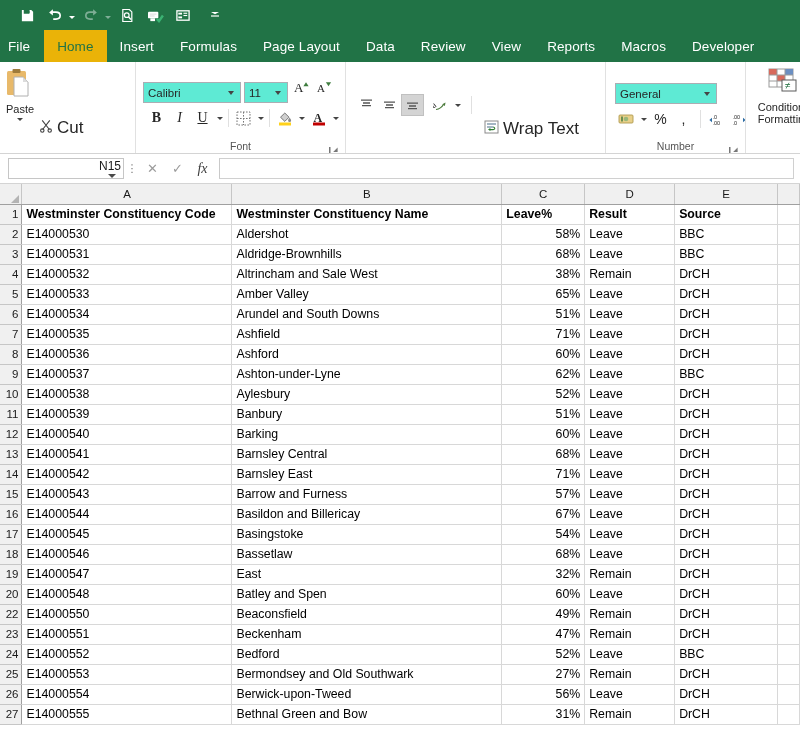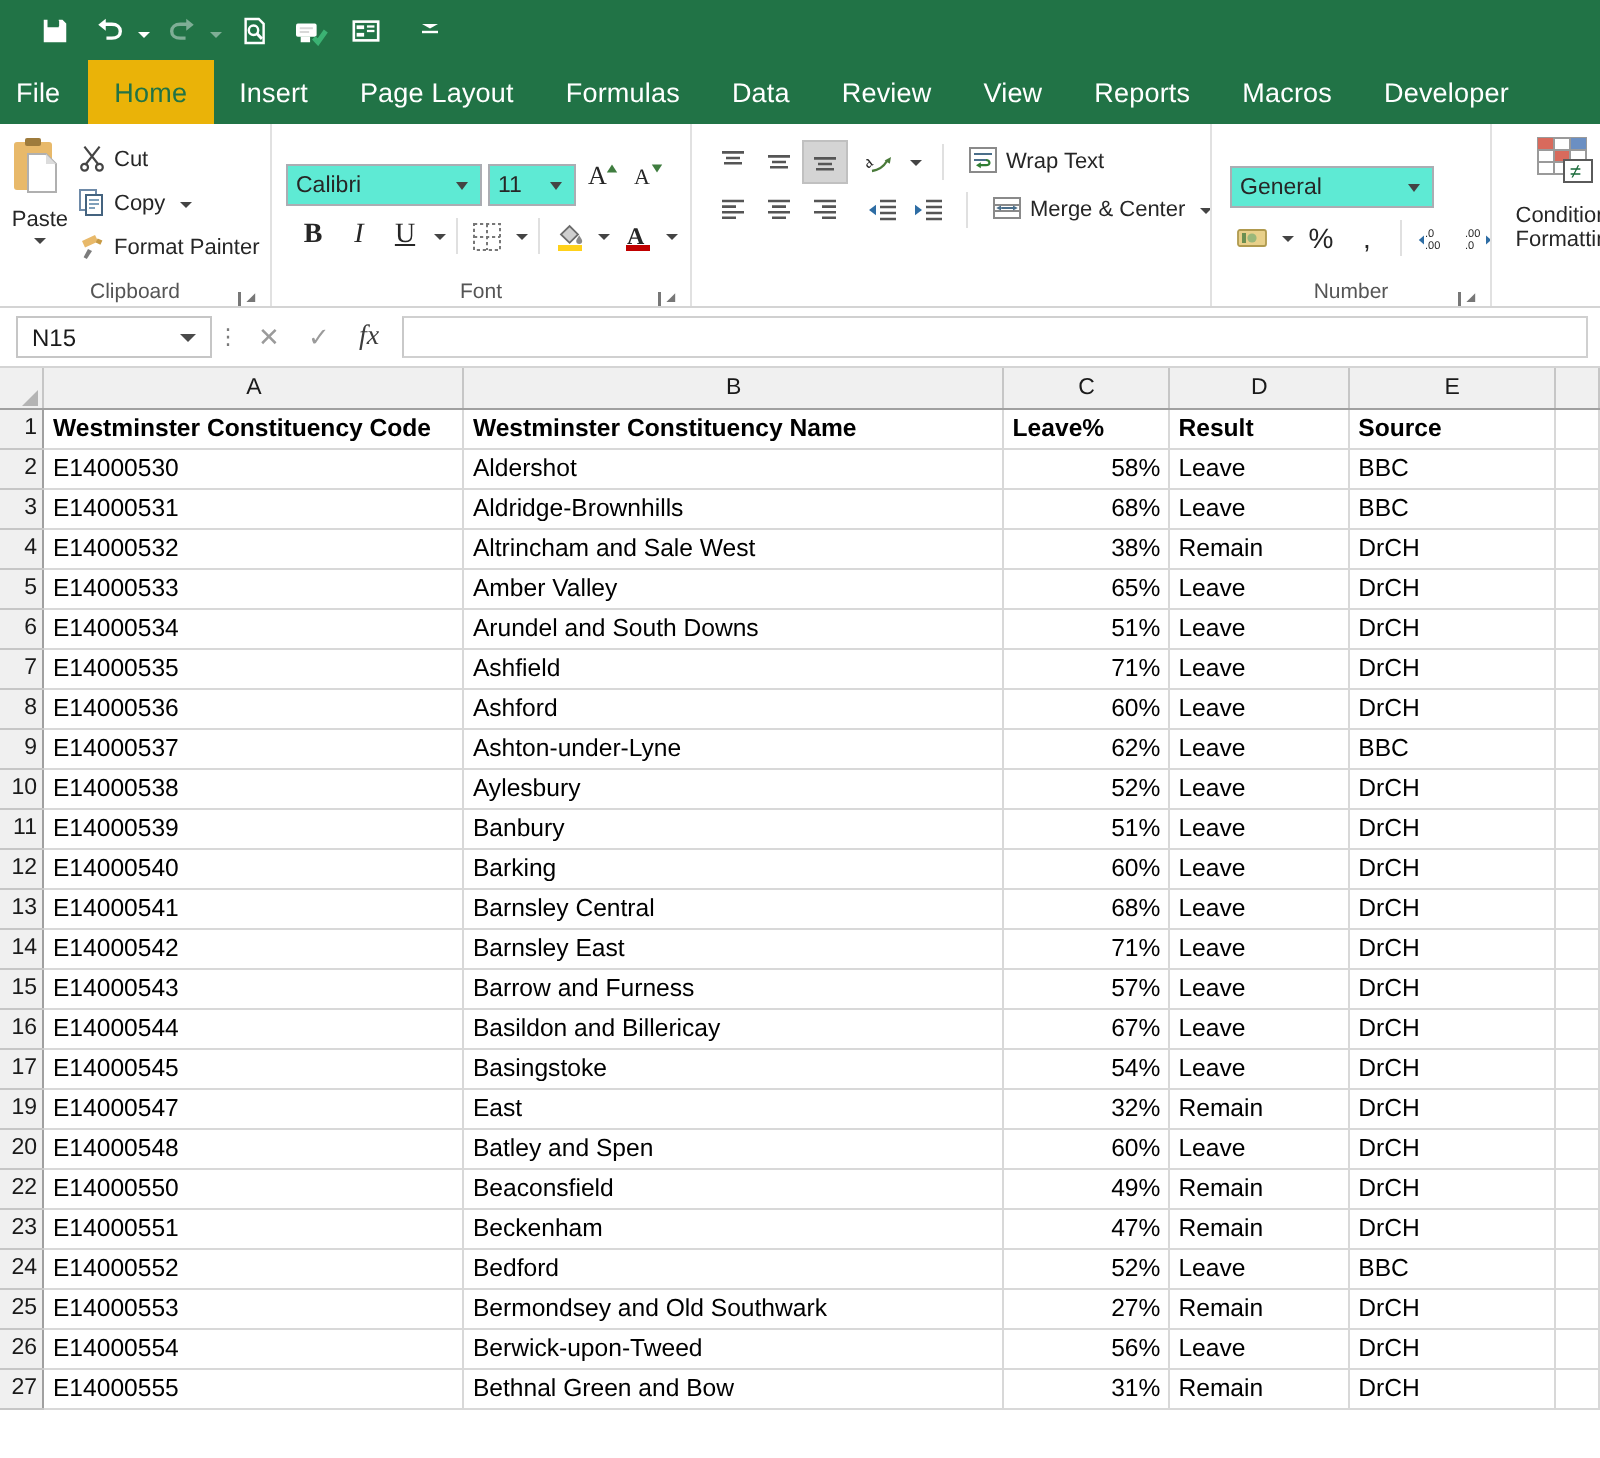--- a/index.html
+++ b/index.html
@@ -123,22 +123,23 @@
   .bigbtn .caret {
     width: 0; height: 0; margin-top: 3px;
     border-left: 3px solid transparent;
     border-right: 3px solid transparent;
     border-top: 3.5px solid #444;
   }
   .smallcol { display: flex; flex-direction: column; justify-content: flex-start; padding-top: 3px; }
   .smallbtn {
     display: flex; align-items: center; gap: 4px;
     height: 22px; padding: 0 4px;
-    font-size: 11px; color: #262626;
+    font-size: 17px; color: #262626;
     white-space: nowrap;
+    margin-top: 48px;
   }
   .smallbtn .caret {
     width: 0; height: 0; margin-left: 3px;
     border-left: 3px solid transparent;
     border-right: 3px solid transparent;
     border-top: 3.5px solid #444;
   }
 
   
   .row { display: flex; align-items: center; }
@@ -180,26 +181,26 @@
   
   .formula-bar {
     height: 30px;
     background: #ffffff;
     display: flex;
     align-items: center;
     padding: 0 6px 0 8px;
     border-bottom: 1px solid #d4d4d4;
   }
   .name-box {
-    width: 98px; height: 21px;
+    width: 116px; height: 21px;
     border: 1px solid #c6c6c6;
     background: #fff;
-    display: flex; align-items: center;
+    display: flex; align-items: flex-end;
     padding: 0 2px 0 7px;
-    font-size: 12px; color: #1a1a1a;
+    font-size: 12px; color: #1a1a1a; flex-direction: column;
   }
   .name-box .val { flex: 1; }
   .nb-caret {
     width: 0; height: 0;
     margin-right: 5px;
     border-left: 4px solid transparent;
     border-right: 4px solid transparent;
     border-top: 4.5px solid #4a4a4a;
   }
   .fb-dots {
@@ -336,22 +337,22 @@
         <path fill="#fff" d="M2 3h8l-4 2.2z"></path>
         <rect x="2" y="6.4" width="8" height="1.2" fill="#fff"></rect>
       </svg>
   </div>
 </div>
 
 <div class="tab-bar">
   <div class="tab file">File</div>
   <div class="tab active">Home</div>
   <div class="tab">Insert</div>
+  <div class="tab">Formulas</div>
   <div class="tab">Page Layout</div>
-  <div class="tab">Formulas</div>
   <div class="tab">Data</div>
   <div class="tab">Review</div>
   <div class="tab">View</div>
   <div class="tab">Reports</div>
   <div class="tab">Macros</div>
   <div class="tab">Developer</div>
   <div class="tab-tellme">
     
     
   </div>
@@ -843,20 +844,29 @@
         <tr>
           <td class="rowhead">17</td>
           <td class="cell cA">E14000545</td>
           <td class="cell cB">Basingstoke</td>
           <td class="cell cC num">54%</td>
           <td class="cell cD">Leave</td>
           <td class="cell cE">DrCH</td>
           <td class="cell cF"></td>
         </tr>
         <tr>
+          <td class="rowhead">18</td>
+          <td class="cell cA">E14000546</td>
+          <td class="cell cB">Bassetlaw</td>
+          <td class="cell cC num">68%</td>
+          <td class="cell cD">Leave</td>
+          <td class="cell cE">DrCH</td>
+          <td class="cell cF"></td>
+        </tr>
+        <tr>
           <td class="rowhead">19</td>
           <td class="cell cA">E14000547</td>
           <td class="cell cB">East</td>
           <td class="cell cC num">32%</td>
           <td class="cell cD">Remain</td>
           <td class="cell cE">DrCH</td>
           <td class="cell cF"></td>
         </tr>
         <tr>
           <td class="rowhead">20</td>

